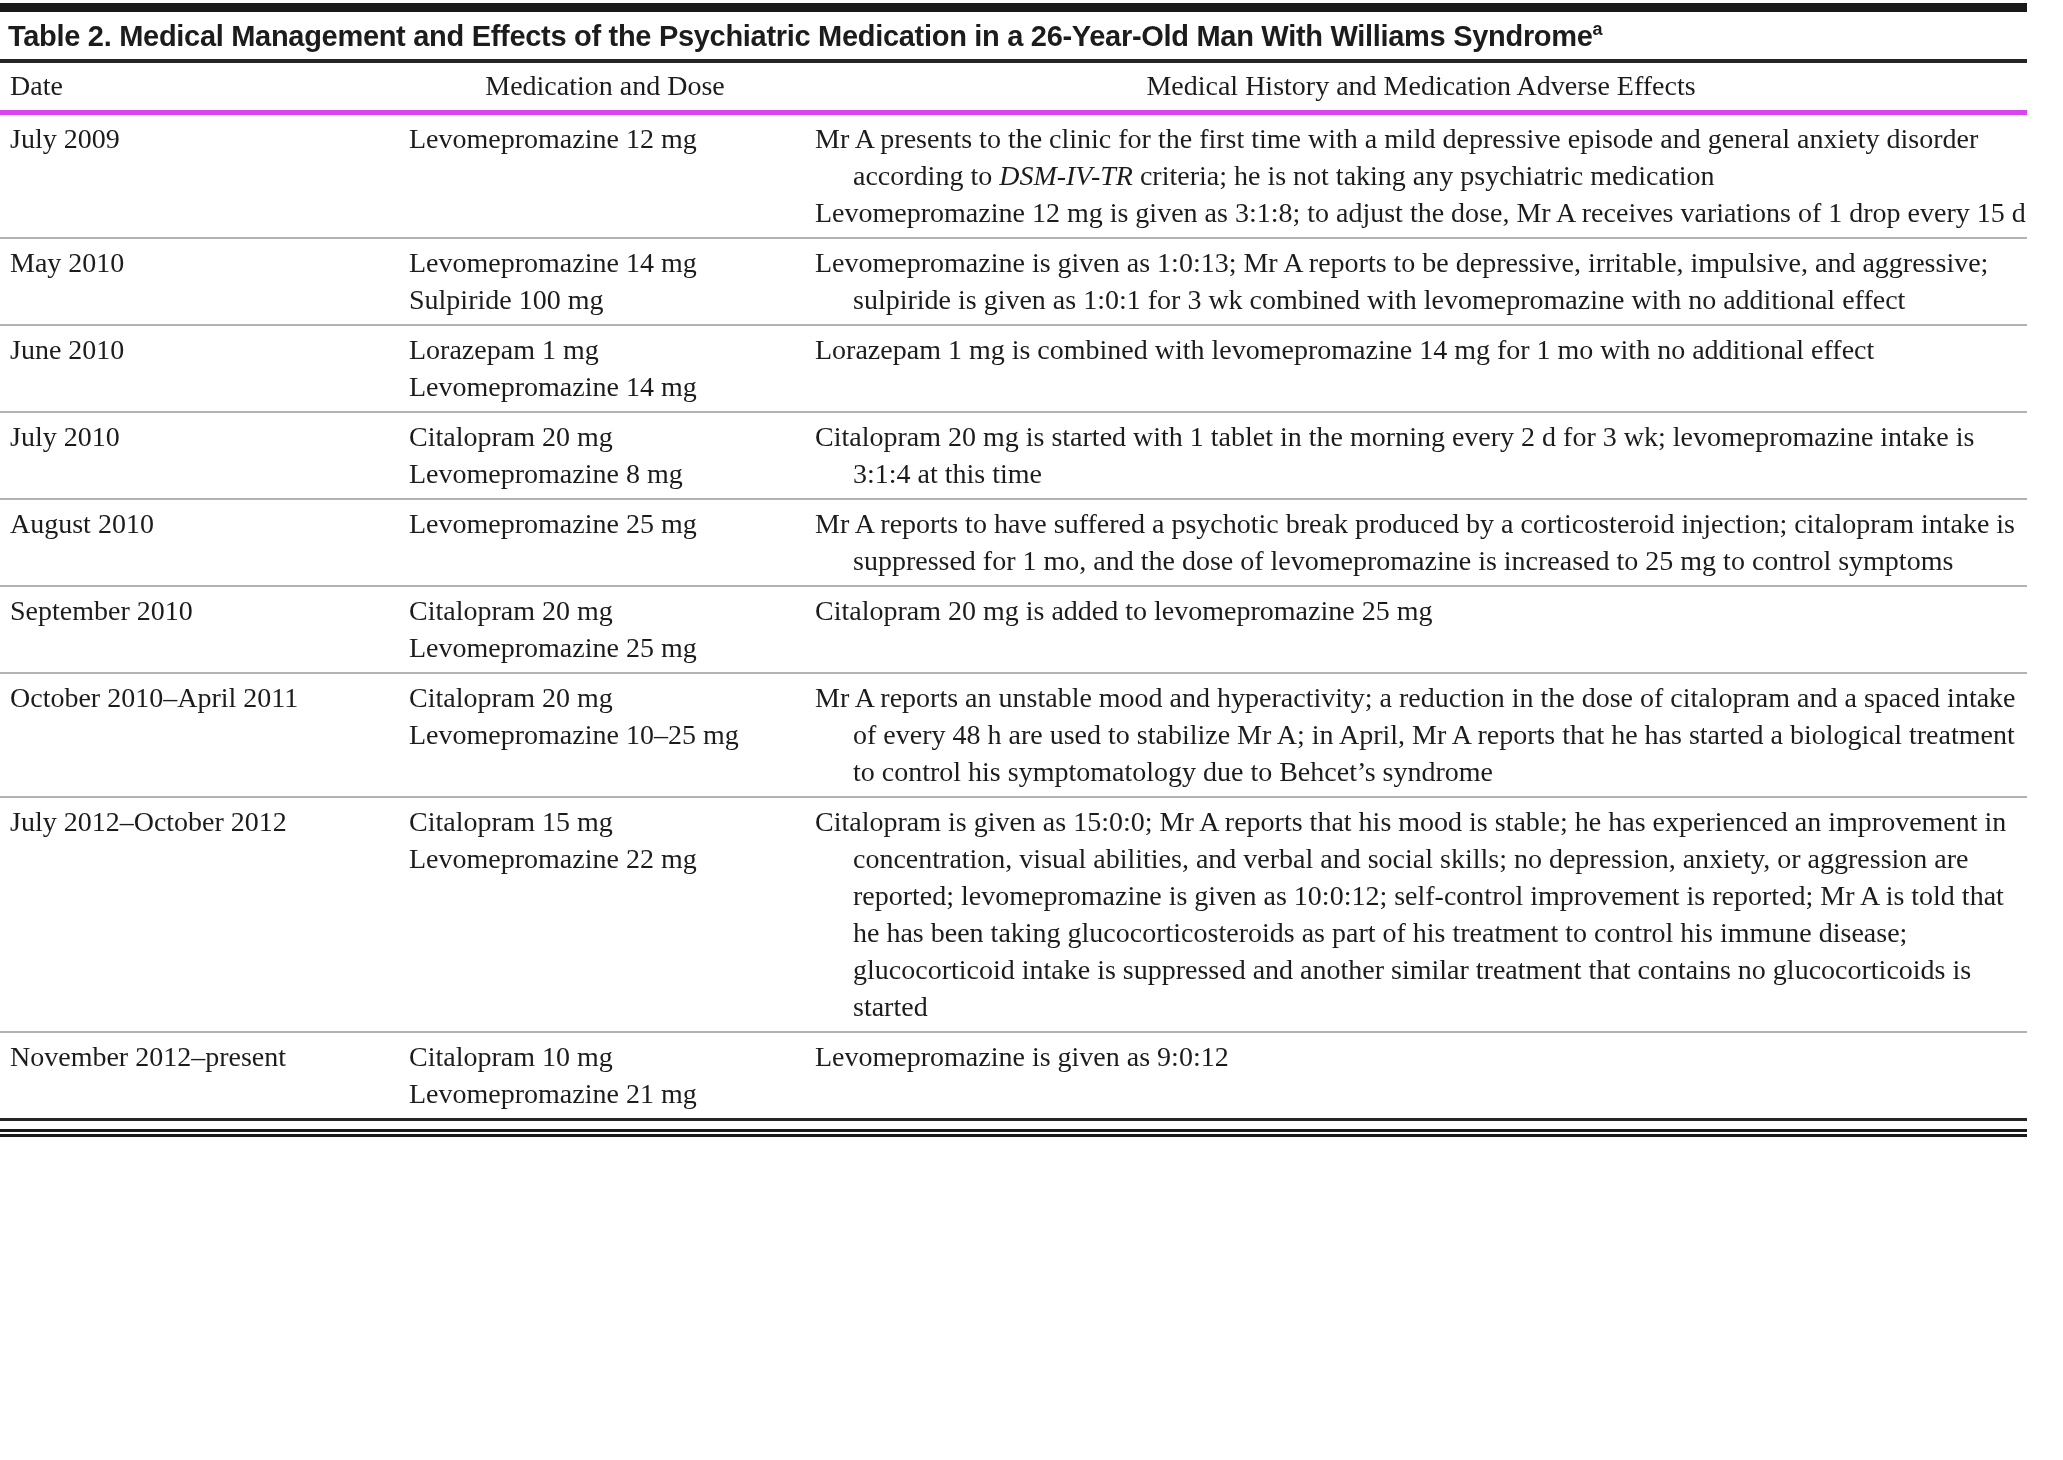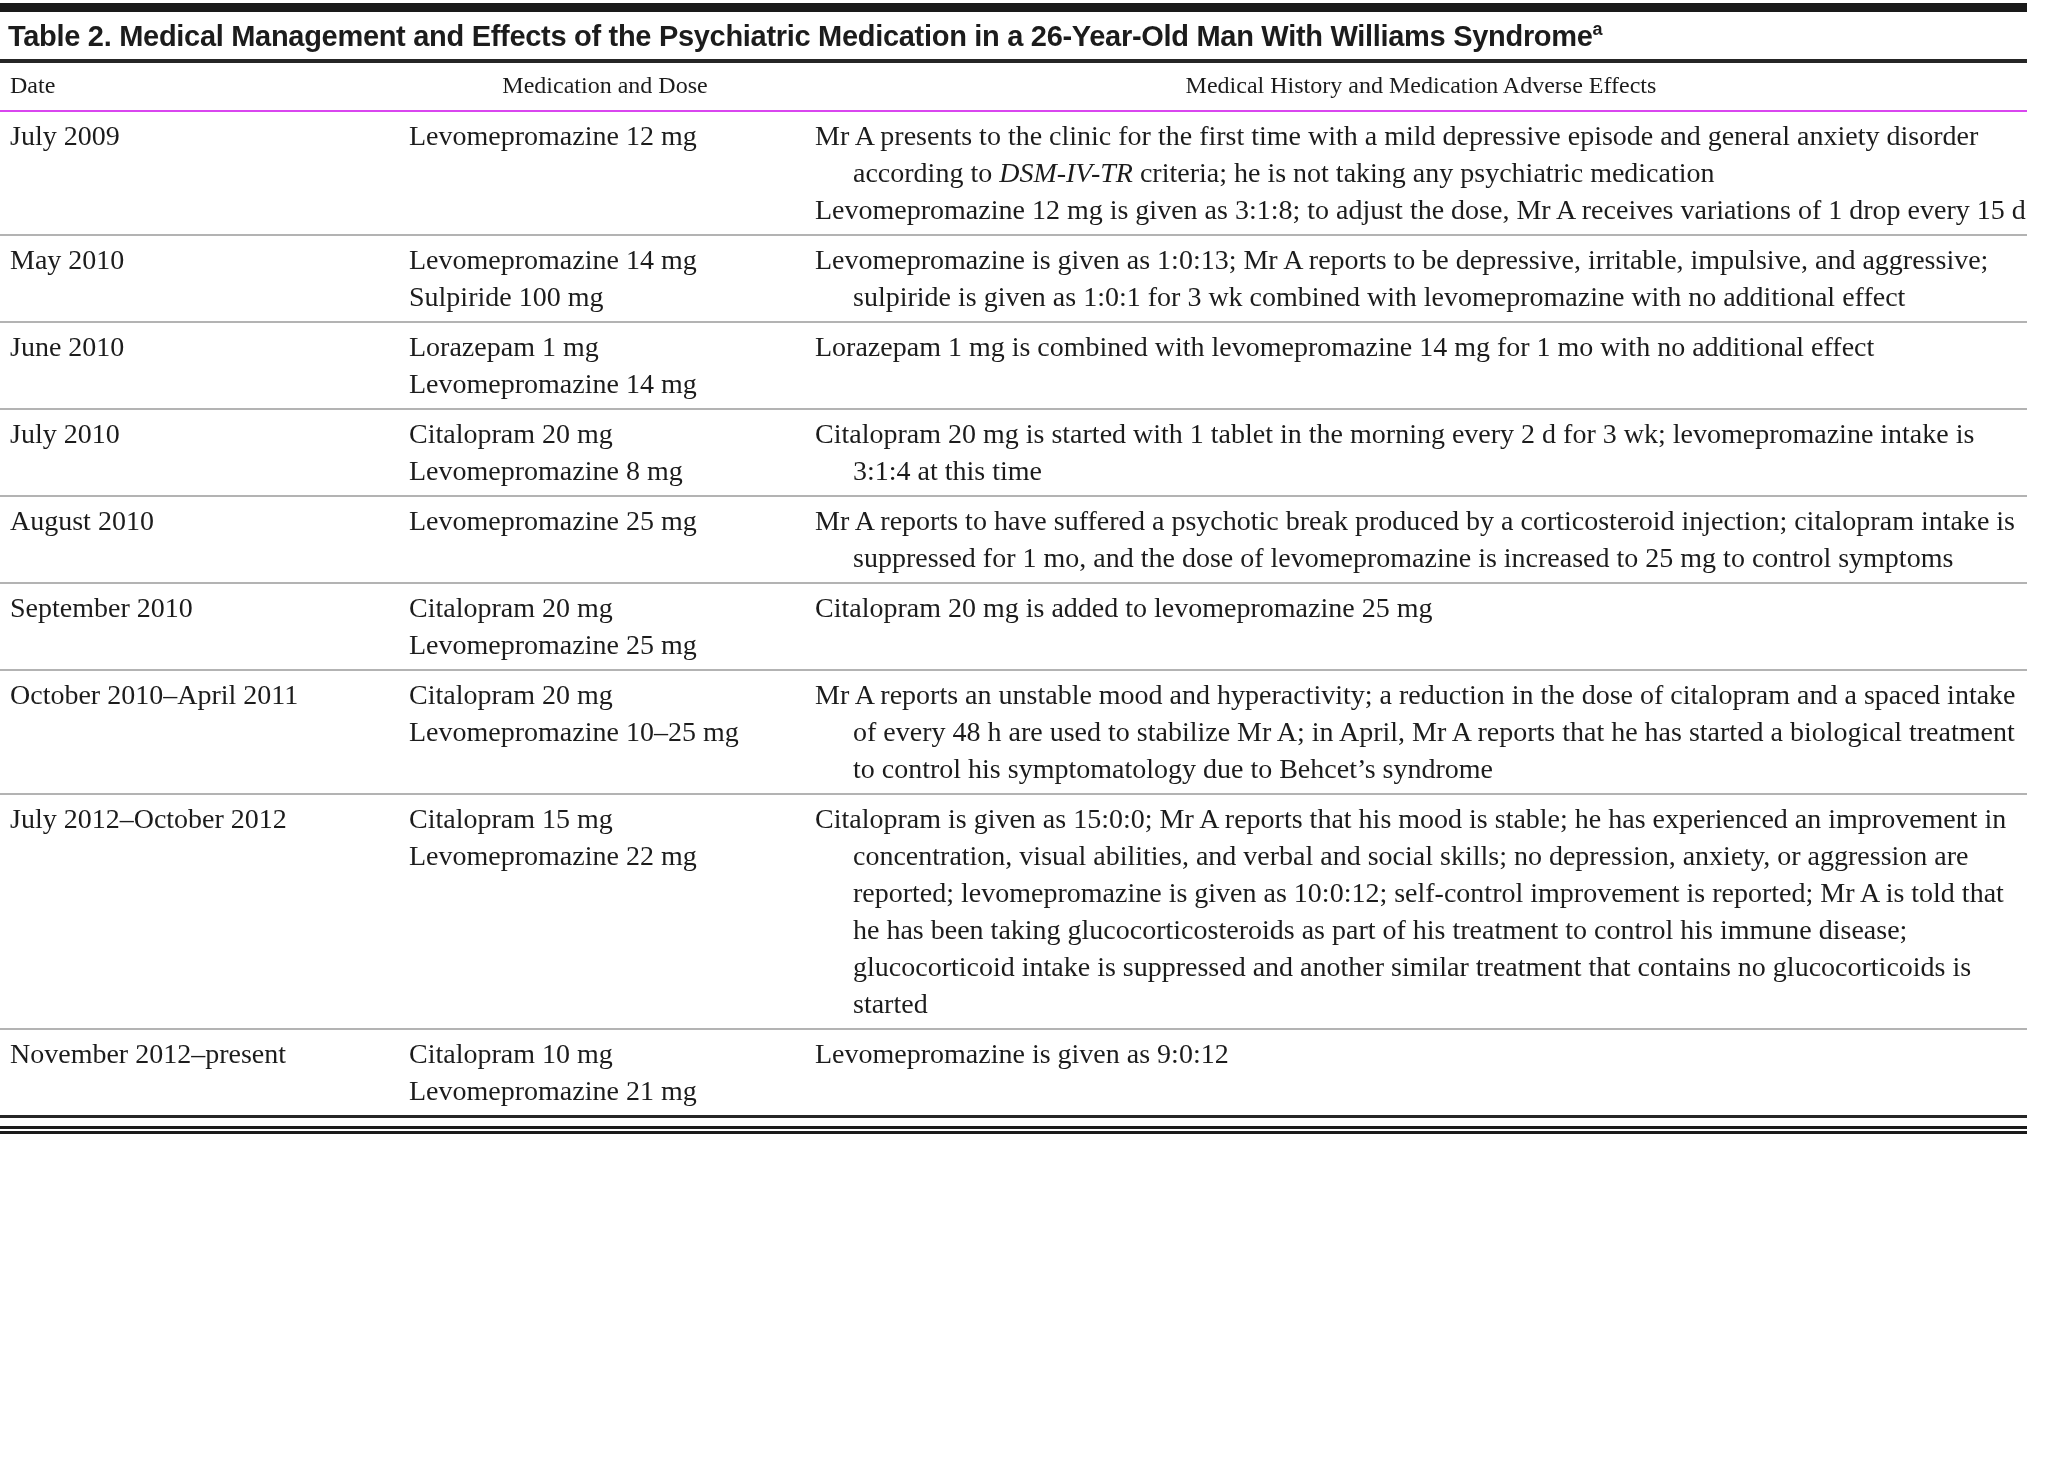--- a/index.html
+++ b/index.html
@@ -33,22 +33,22 @@
     border-collapse: collapse;
     table-layout: fixed;
     font-size: 28px;
     line-height: 37px;
   }
   col.c-date { width: 395px; }
   col.c-med  { width: 420px; }
   thead th {
     font-weight: normal;
     padding: 4px 0 6px 0;
-    border-bottom: 2px solid #d946ef;
-    font-size: 24px;
+    border-bottom: 5px solid #d946ef;
+    font-size: 28px;
   }
   thead th.date { text-align: left; padding-left: 10px; }
   thead th.med  { text-align: center; }
   thead th.fx   { text-align: center; }
   tbody td {
     vertical-align: top;
     padding: 5px 0 6px 0;
   }
   tbody tr + tr td { border-top: 2px solid #b3b3b3; }
   td.date { padding-left: 10px; }

